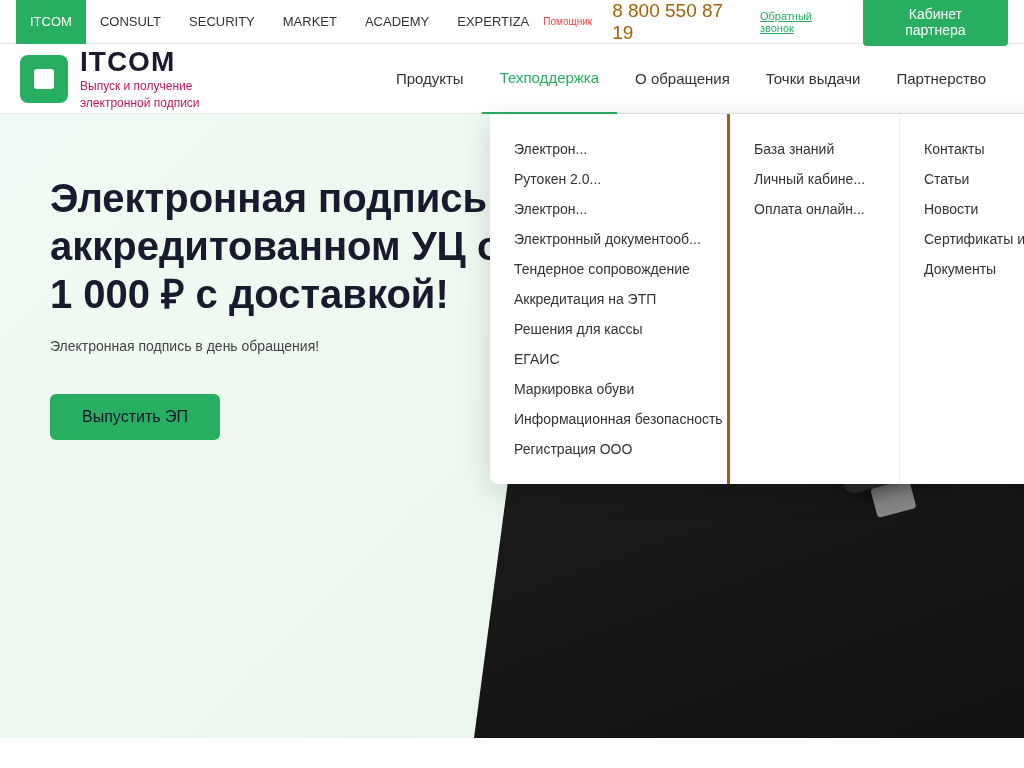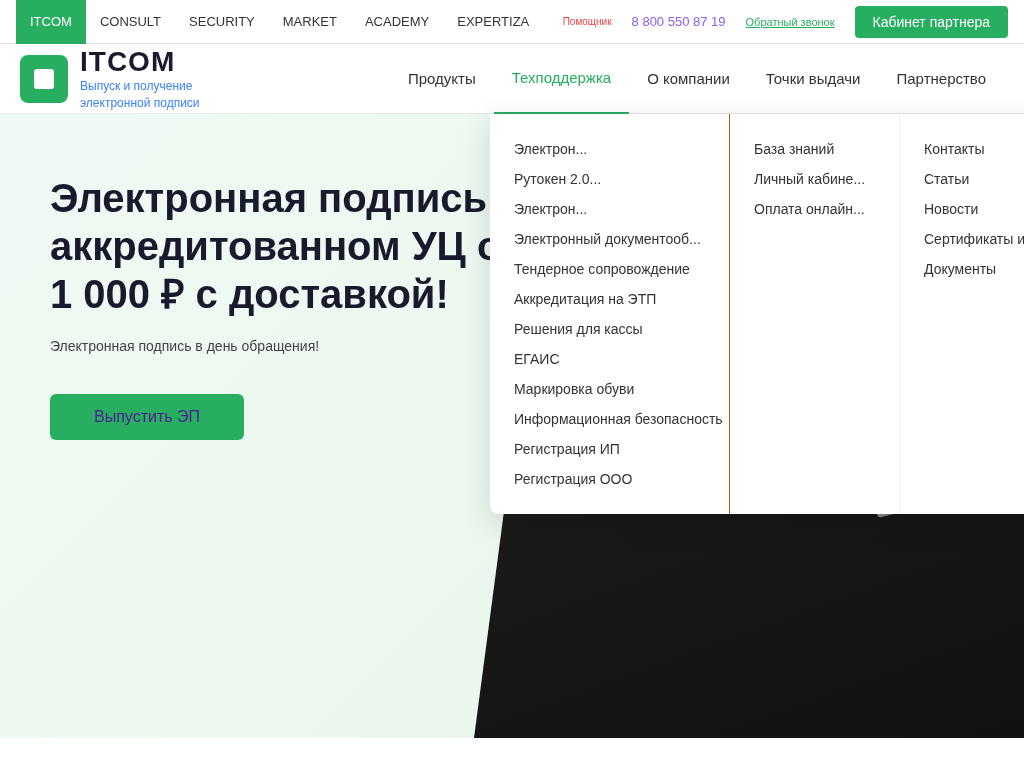--- a/index.html
+++ b/index.html
@@ -38,22 +38,22 @@
       display: flex;
       align-items: center;
       gap: 20px;
       margin-left: auto;
     }
     .top-bar-helper {
       font-size: 10px;
       color: #ef4444;
     }
     .top-bar-phone {
-      font-size: 13px;
-      color: #8b5cf6;
+      font-size: 19px;
+      color: #a16207;
       font-weight: 500;
     }
     .top-bar-callback {
       font-size: 11px;
       color: #27ae60;
       text-decoration: underline;
       cursor: pointer;
     }
     .top-bar-cabinet {
       background: #27ae60;
@@ -97,21 +97,21 @@
       border-radius: 3px;
     }
     .logo-text {
       font-size: 28px;
       font-weight: 700;
       color: #1a1a2e;
       letter-spacing: 1px;
     }
     .logo-tagline {
       font-size: 12px;
-      color: #3b82f6;
+      color: #be185d;
       max-width: 160px;
       line-height: 1.4;
     }
     .main-nav {
       display: flex;
       align-items: center;
       gap: 0;
       margin-left: auto;
     }
     .nav-item {
@@ -149,23 +149,23 @@
       line-height: 1.2;
       margin-bottom: 20px;
     }
     .hero-subtitle {
       font-size: 14px;
       color: #444;
       margin-bottom: 40px;
     }
     .hero-btn {
       background: #27ae60;
-      color: #4c1d95;
+      color: #0f172a;
       border: none;
-      padding: 14px 44px;
+      padding: 14px 32px;
       border-radius: 6px;
       font-size: 16px;
       cursor: pointer;
       font-weight: 500;
     }
     .hero-image {
       position: absolute;
       right: 0;
       top: 0;
       width: 550px;
@@ -248,21 +248,21 @@
       font-size: 14px;
       color: #333;
       cursor: pointer;
       white-space: nowrap;
     }
 
     
     .products-col {
       min-width: 240px;
       padding: 20px 24px;
-      border-right: 1px solid #a16207;
+      border-right: 3px solid #a16207;
     }
     .techsupport-col {
       min-width: 170px;
       padding: 20px 24px;
       border-right: 1px solid #f0f0f0;
     }
     .company-col {
       min-width: 200px;
       padding: 20px 24px;
     }
@@ -293,21 +293,21 @@
       <div class="logo-icon-inner"></div>
     </div>
     <div>
       <div class="logo-text">ITCOM</div>
       <div class="logo-tagline">Выпуск и получение электронной подписи</div>
     </div>
   </div>
   <nav class="main-nav">
     <div class="nav-item">Продукты</div>
     <div class="nav-item active-underline">Техподдержка</div>
-    <div class="nav-item">О компании</div>
+    <div class="nav-item">О обращения</div>
     <div class="nav-item">Точки выдачи</div>
     <div class="nav-item">Партнерство</div>
   </nav>
 </div>
 
 <div class="hero">
   <div class="hero-content">
     <h1 class="hero-title">Электронная подпись в аккредитованном УЦ от 1 000 ₽ с доставкой!</h1>
     <p class="hero-subtitle">Электронная подпись в день обращения!</p>
     <button class="hero-btn">Выпустить ЭП</button>
@@ -330,21 +330,20 @@
       <span class="dropdown-item">Электрон...</span>
       <span class="dropdown-item">Рутокен 2.0...</span>
       <span class="dropdown-item">Электрон...</span>
       <span class="dropdown-item">Электронный документооб...</span>
       <span class="dropdown-item">Тендерное сопровождение</span>
       <span class="dropdown-item">Аккредитация на ЭТП</span>
       <span class="dropdown-item">Решения для кассы</span>
       <span class="dropdown-item">ЕГАИС</span>
       <span class="dropdown-item">Маркировка обуви</span>
       <span class="dropdown-item">Информационная безопасность</span>
-      <span class="dropdown-item">Регистрация ИП</span>
       <span class="dropdown-item">Регистрация ООО</span>
     </div>
 
     <div class="techsupport-col">
       <span class="dropdown-item">База знаний</span>
       <span class="dropdown-item">Личный кабине...</span>
       <span class="dropdown-item">Оплата онлайн...</span>
     </div>
 
     <div class="company-col">

